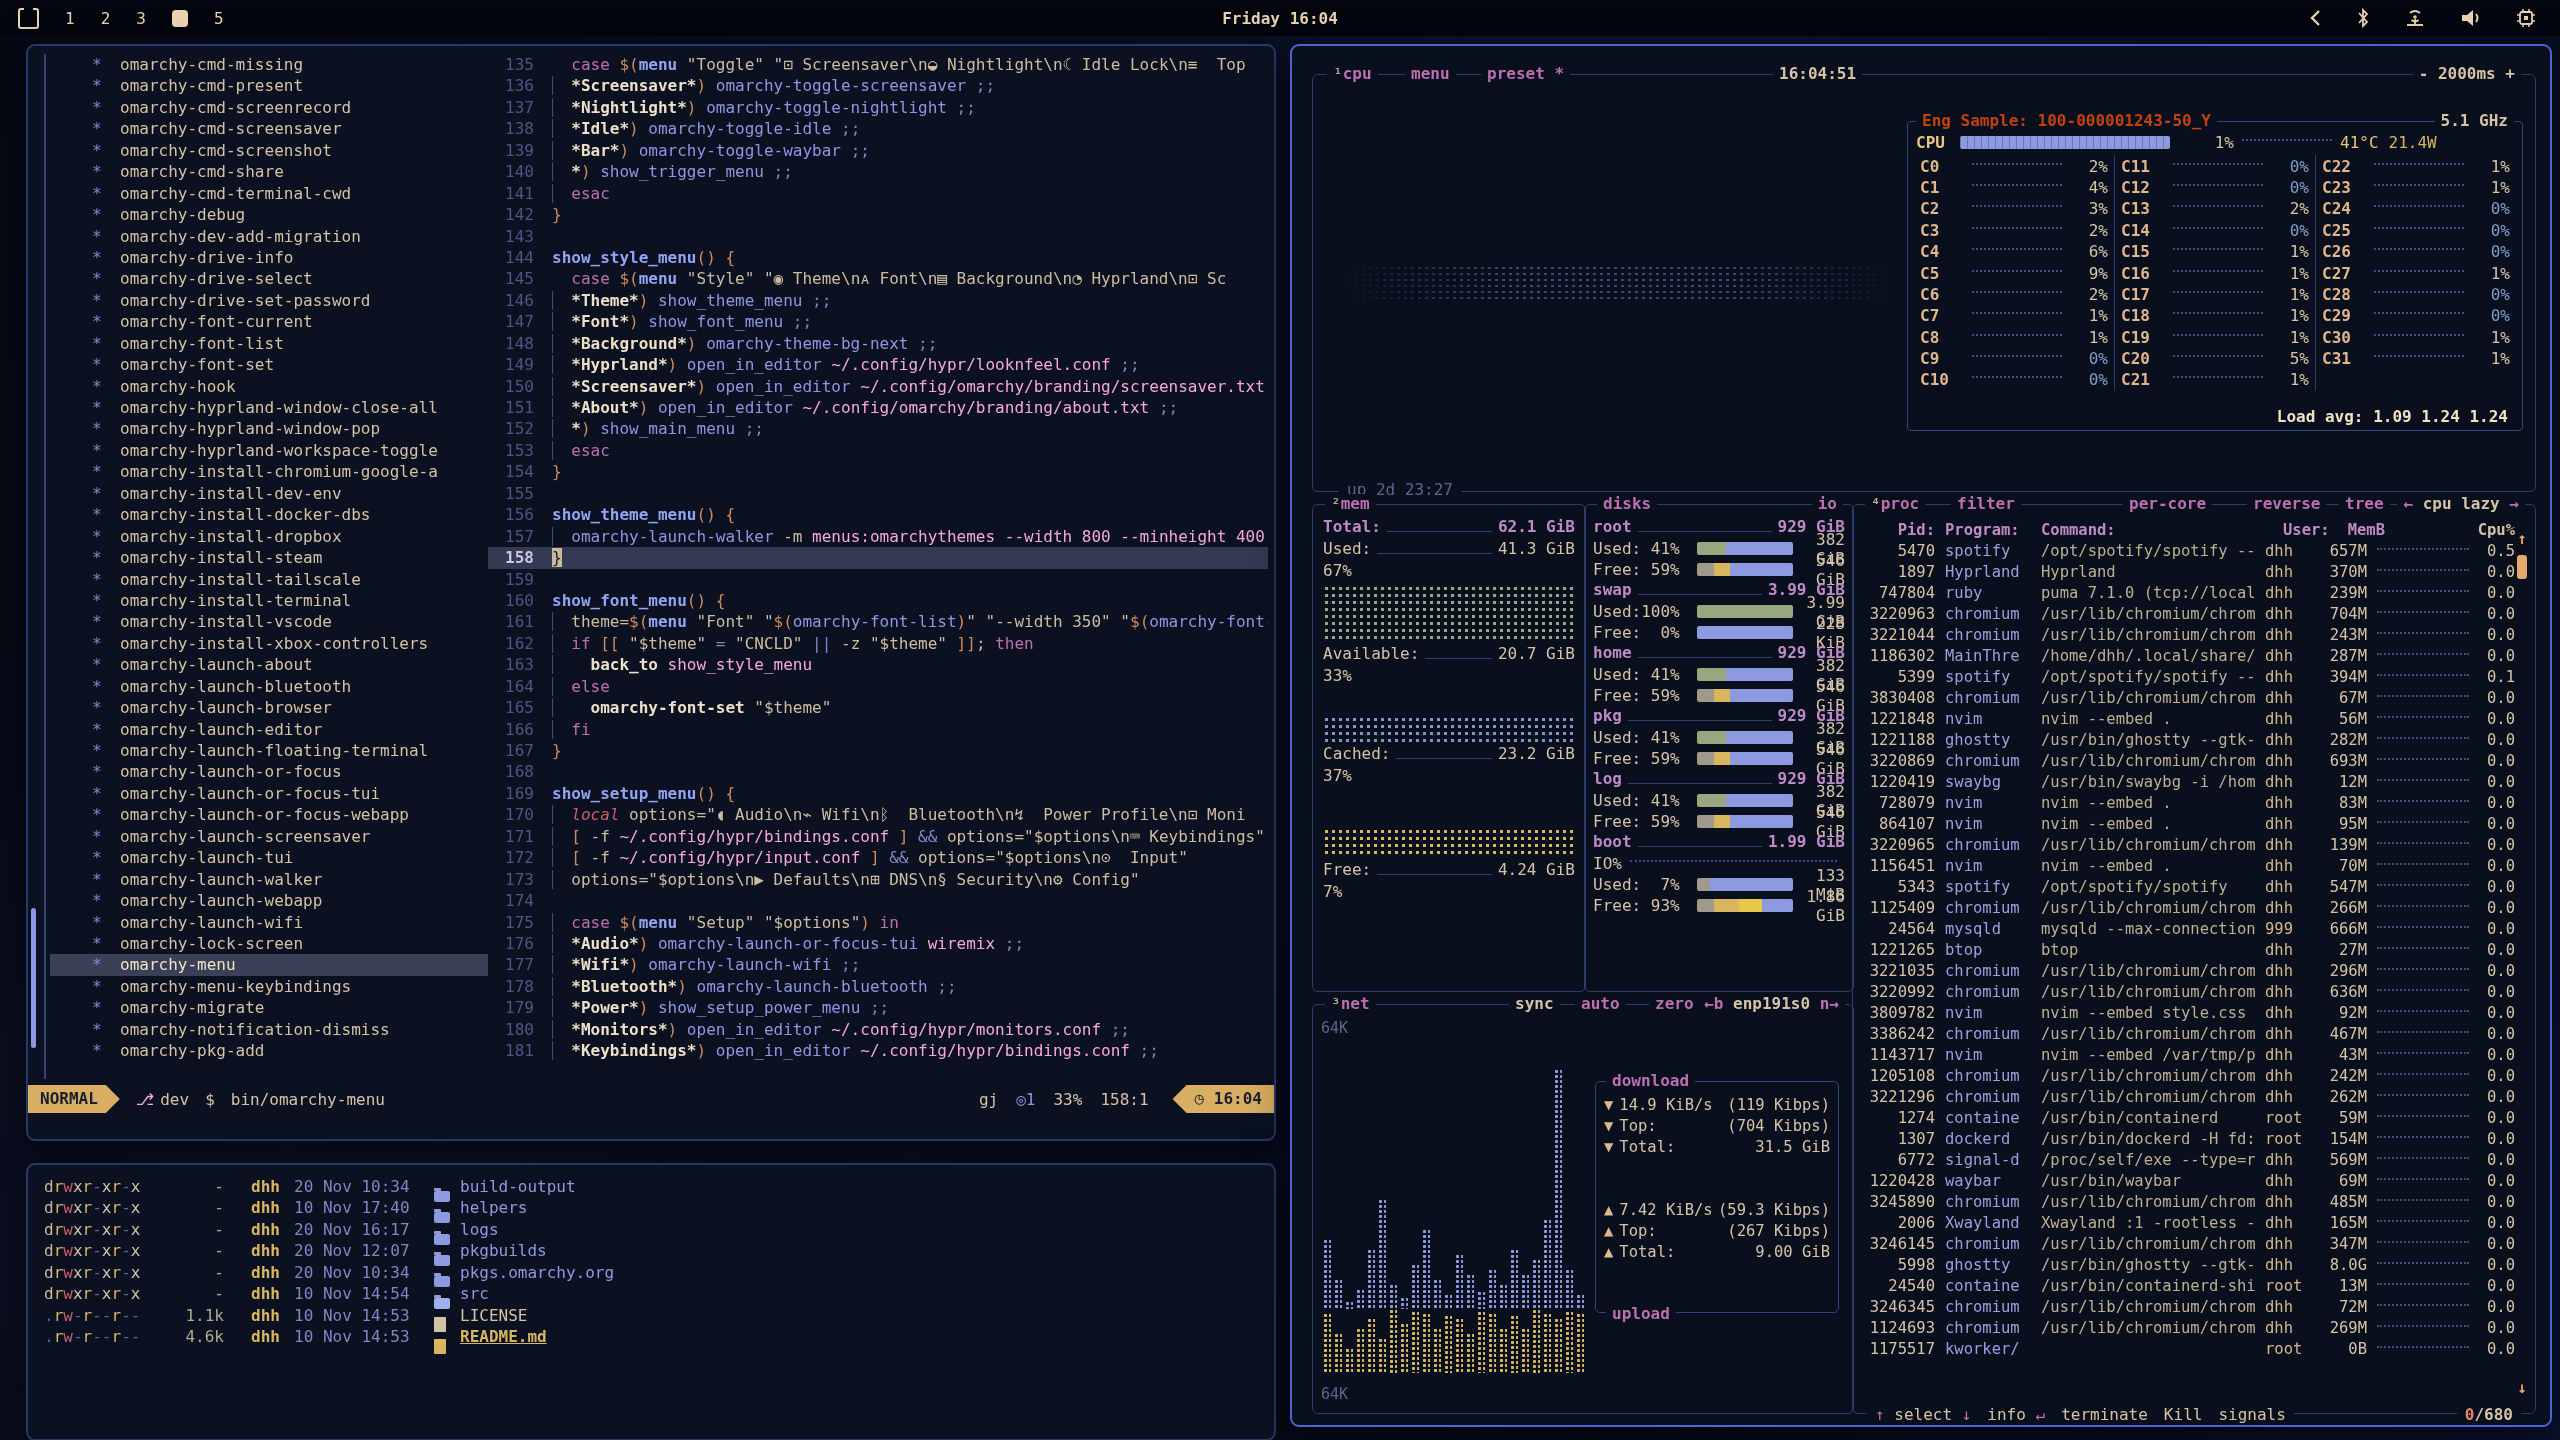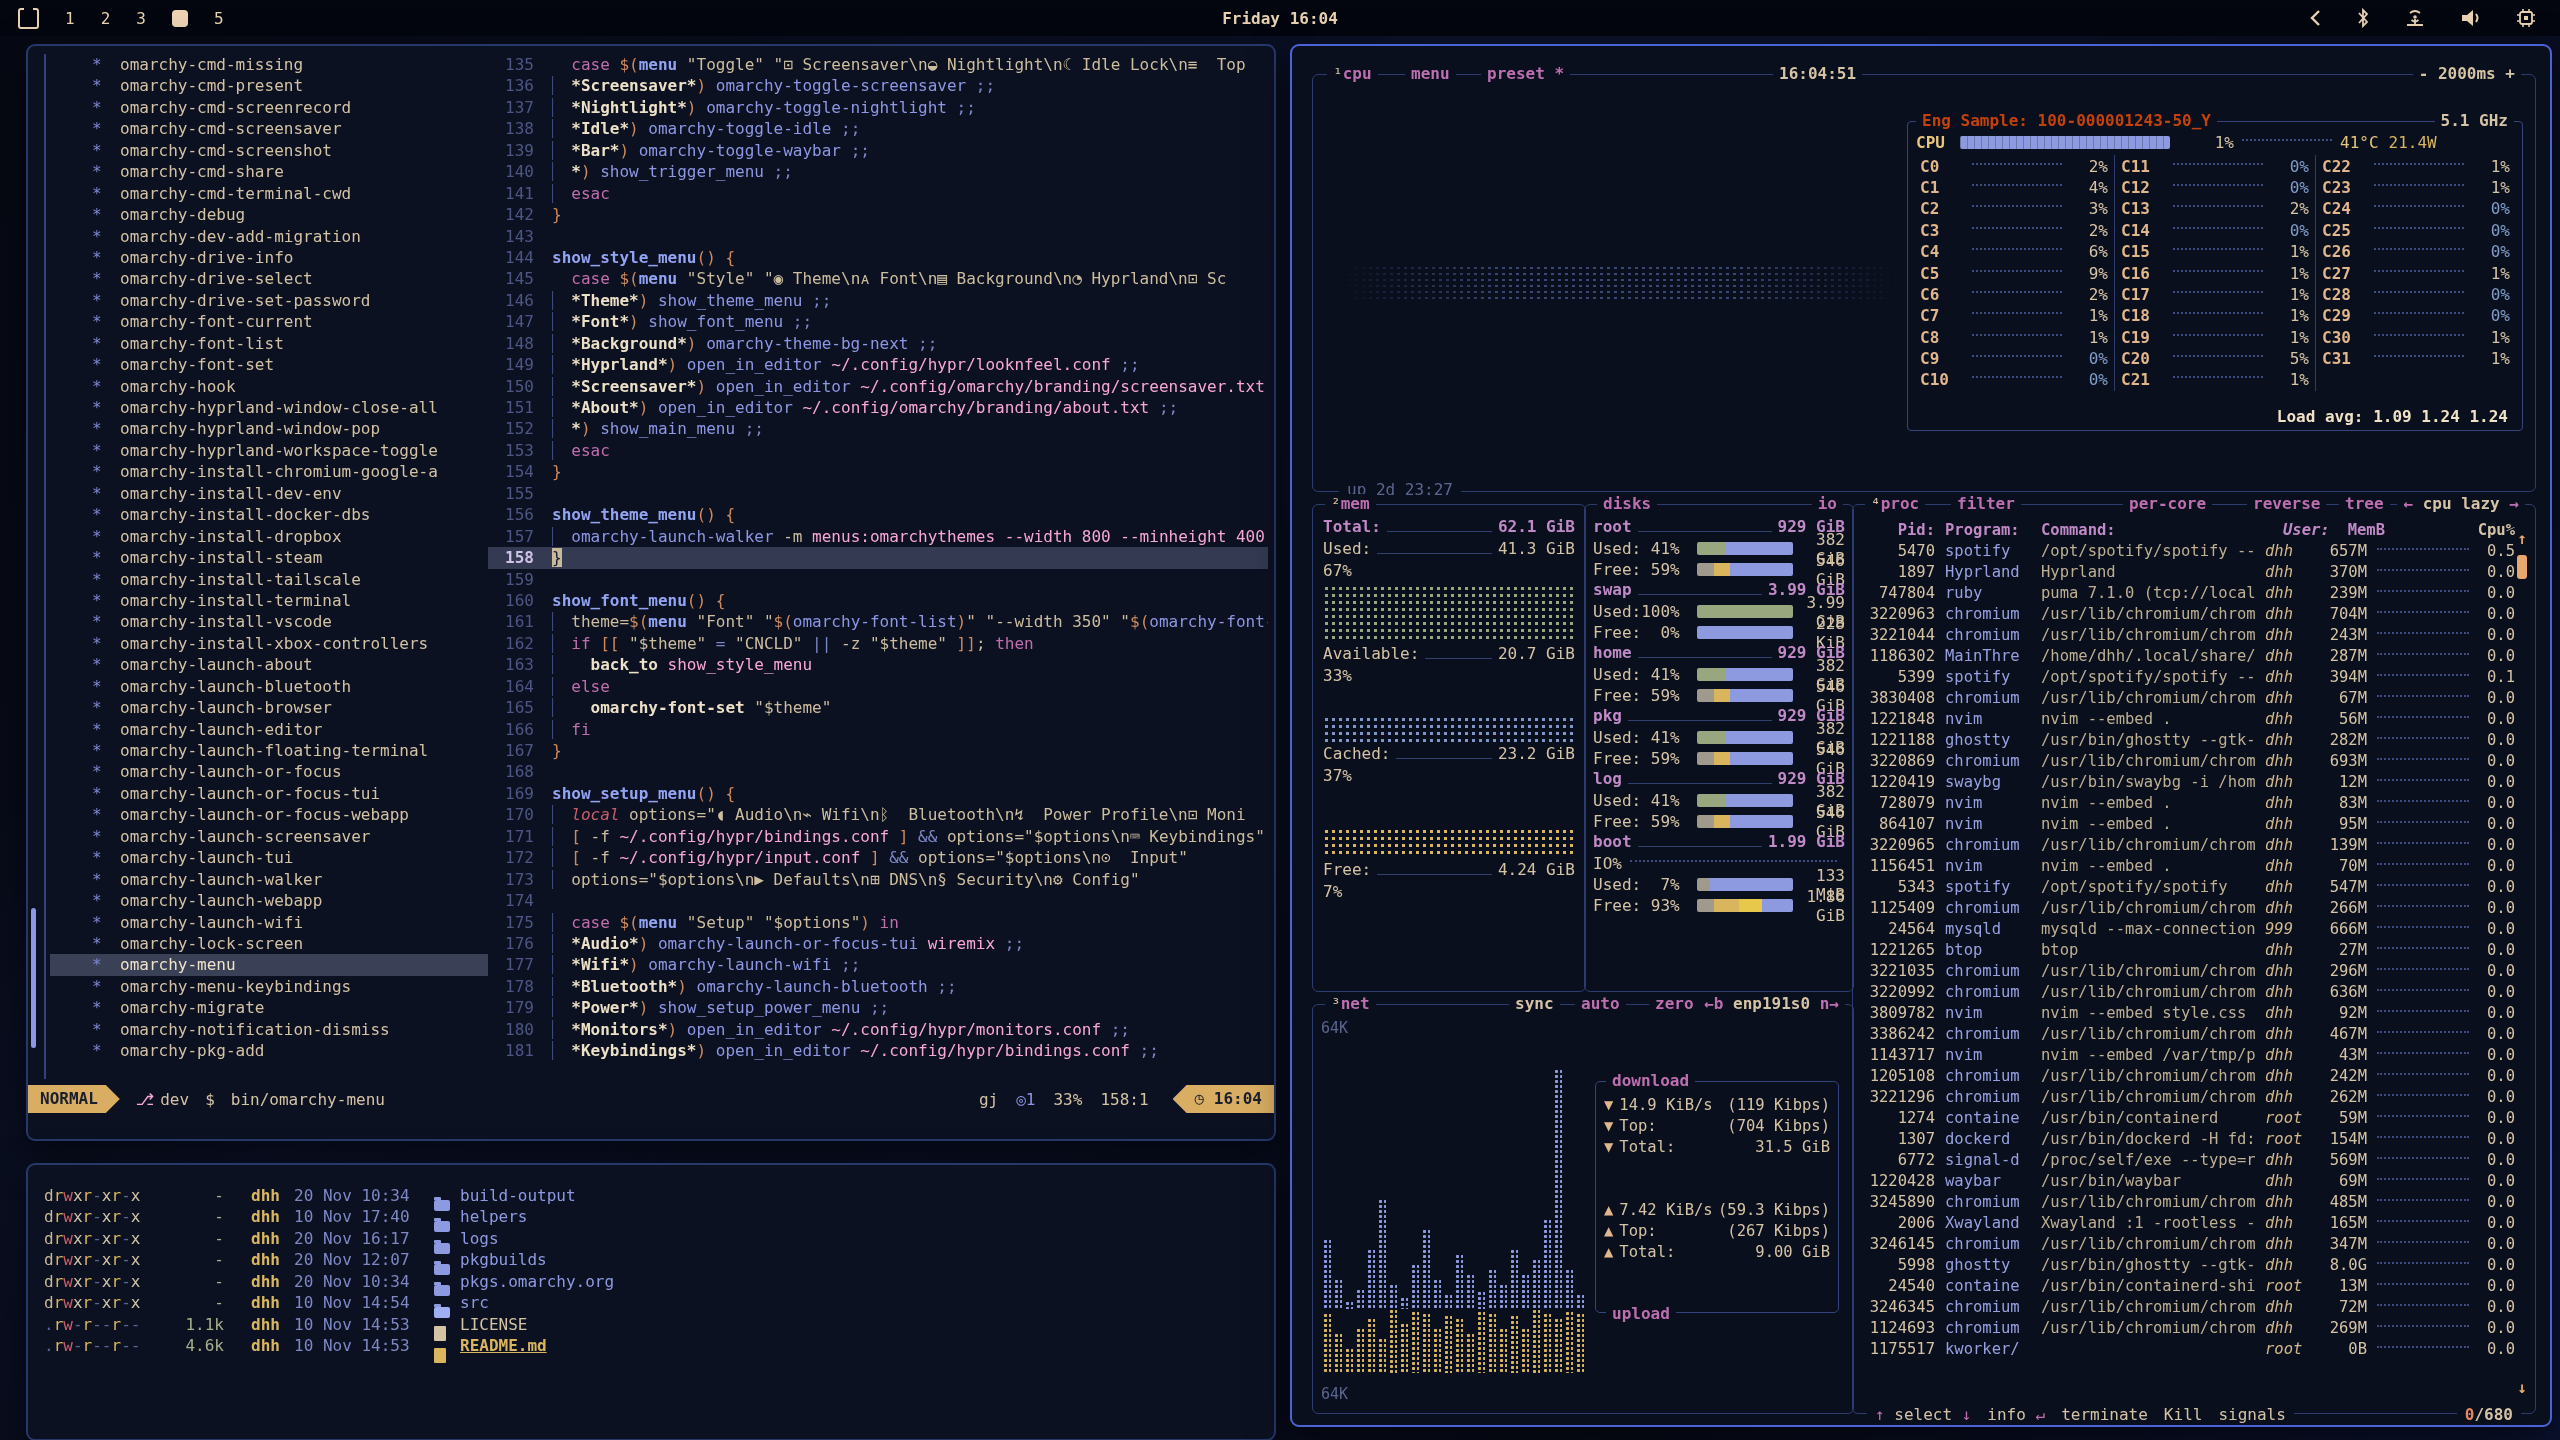--- a/index.html
+++ b/index.html
@@ -133,21 +133,21 @@
   .ul-title{position:absolute;bottom:-11px;left:10px;background:#0a0f1e;padding:0 6px;color:#bd6fb0;font-weight:bold;font-size:16px;}
   .dlrow{display:flex;font-size:15.5px;color:#d5c3a5;height:21px;align-items:center;padding:0 8px;white-space:pre;}
   .dlrow .arr{color:#e0b68a;margin-right:6px;}
   .dlrow .v2{margin-left:auto;}
   
   .prhead,.prrow{display:flex;align-items:center;height:21px;font-size:15.5px;white-space:pre;padding:0 6px 0 10px;}
   .prhead{color:#c08ac6;font-weight:bold;margin-top:14px;}
   .pr-pid{width:72px;text-align:right;flex:none;color:#d5c3a5;}
   .pr-prog{width:94px;flex:none;margin-left:10px;color:#97a1e0;overflow:hidden;}
   .pr-cmd{flex:1;color:#bdaf92;overflow:hidden;margin-left:2px;}
-  .pr-user{width:50px;flex:none;color:#d3b88c;font-style:italic;}
+  .pr-user{width:50px;flex:none;color:#d3b88c;}
   .pr-mem{width:52px;flex:none;text-align:right;color:#d5c3a5;}
   .pr-dots{width:92px;flex:none;border-bottom:2px dotted #3f4c82;margin:0 8px 5px 10px;height:1px;}
   .pr-cpu{width:38px;flex:none;text-align:right;color:#d5c3a5;}
   .prhead .pr-pid,.prhead .pr-prog,.prhead .pr-cmd,.prhead .pr-user,.prhead .pr-mem{color:#c08ac6;}
   .pr-gut{width:14px;flex:none;position:relative;height:21px;}
   .scrollthumb{position:absolute;right:8px;top:50px;width:10px;height:24px;background:#e8a86b;border-radius:3px;}
   .scrollarrow{position:absolute;right:8px;font-size:16px;color:#e8a86b;font-weight:bold;}
   .procfoot{position:absolute;left:0;right:0;bottom:-11px;display:flex;align-items:center;padding:0 14px;font-size:16px;color:#d5c3a5;}
   .procfoot span{background:#0a0f1e;padding:0 8px;white-space:pre;}
   .pf-count{margin-left:auto;font-weight:bold;}
@@ -332,21 +332,21 @@
           <span class="sl-dim"><span>◎</span><span>1</span></span>
           <span>33%</span>
           <span>158:1</span>
           <span class="sl-clock"><span>◷</span> <span>16:04</span></span>
         </span>
       </div>
     </div>
   </div>
 
   <div class="win" id="term">
-    <div style="padding-top:20px" id="termrows">
+    <div style="padding-top:11px" id="termrows">
         <div class="trow"><span class="t-perm"><span class="pc-d">d</span><span class="pc-r">r</span><span class="pc-w">w</span><span class="pc-x">x</span><span class="pc-r">r</span><span class="pc-o">-</span><span class="pc-x">x</span><span class="pc-r">r</span><span class="pc-o">-</span><span class="pc-x">x</span></span><span class="t-size">-</span><span class="t-user">dhh</span><span class="t-date">20 Nov 10:34</span><span class="t-icon"><i class="fold" style="position: absolute;"></i></span><span class="t-name ">build-output</span></div>
         <div class="trow"><span class="t-perm"><span class="pc-d">d</span><span class="pc-r">r</span><span class="pc-w">w</span><span class="pc-x">x</span><span class="pc-r">r</span><span class="pc-o">-</span><span class="pc-x">x</span><span class="pc-r">r</span><span class="pc-o">-</span><span class="pc-x">x</span></span><span class="t-size">-</span><span class="t-user">dhh</span><span class="t-date">10 Nov 17:40</span><span class="t-icon"><i class="fold" style="position: absolute;"></i></span><span class="t-name ">helpers</span></div>
         <div class="trow"><span class="t-perm"><span class="pc-d">d</span><span class="pc-r">r</span><span class="pc-w">w</span><span class="pc-x">x</span><span class="pc-r">r</span><span class="pc-o">-</span><span class="pc-x">x</span><span class="pc-r">r</span><span class="pc-o">-</span><span class="pc-x">x</span></span><span class="t-size">-</span><span class="t-user">dhh</span><span class="t-date">20 Nov 16:17</span><span class="t-icon"><i class="fold" style="position: absolute;"></i></span><span class="t-name ">logs</span></div>
         <div class="trow"><span class="t-perm"><span class="pc-d">d</span><span class="pc-r">r</span><span class="pc-w">w</span><span class="pc-x">x</span><span class="pc-r">r</span><span class="pc-o">-</span><span class="pc-x">x</span><span class="pc-r">r</span><span class="pc-o">-</span><span class="pc-x">x</span></span><span class="t-size">-</span><span class="t-user">dhh</span><span class="t-date">20 Nov 12:07</span><span class="t-icon"><i class="fold" style="position: absolute;"></i></span><span class="t-name ">pkgbuilds</span></div>
         <div class="trow"><span class="t-perm"><span class="pc-d">d</span><span class="pc-r">r</span><span class="pc-w">w</span><span class="pc-x">x</span><span class="pc-r">r</span><span class="pc-o">-</span><span class="pc-x">x</span><span class="pc-r">r</span><span class="pc-o">-</span><span class="pc-x">x</span></span><span class="t-size">-</span><span class="t-user">dhh</span><span class="t-date">20 Nov 10:34</span><span class="t-icon"><i class="fold" style="position: absolute;"></i></span><span class="t-name ">pkgs.omarchy.org</span></div>
         <div class="trow"><span class="t-perm"><span class="pc-d">d</span><span class="pc-r">r</span><span class="pc-w">w</span><span class="pc-x">x</span><span class="pc-r">r</span><span class="pc-o">-</span><span class="pc-x">x</span><span class="pc-r">r</span><span class="pc-o">-</span><span class="pc-x">x</span></span><span class="t-size">-</span><span class="t-user">dhh</span><span class="t-date">10 Nov 14:54</span><span class="t-icon"><i class="fold open" style="position: absolute;"></i></span><span class="t-name ">src</span></div>
         <div class="trow"><span class="t-perm"><span class="pc-o">.</span><span class="pc-r">r</span><span class="pc-w">w</span><span class="pc-o">-</span><span class="pc-r">r</span><span class="pc-o">-</span><span class="pc-o">-</span><span class="pc-r">r</span><span class="pc-o">-</span><span class="pc-o">-</span></span><span class="t-size">1.1k</span><span class="t-user">dhh</span><span class="t-date">10 Nov 14:53</span><span class="t-icon"><i class="page" style="position: absolute;"></i></span><span class="t-name plain">LICENSE</span></div>
         <div class="trow"><span class="t-perm"><span class="pc-o">.</span><span class="pc-r">r</span><span class="pc-w">w</span><span class="pc-o">-</span><span class="pc-r">r</span><span class="pc-o">-</span><span class="pc-o">-</span><span class="pc-r">r</span><span class="pc-o">-</span><span class="pc-o">-</span></span><span class="t-size">4.6k</span><span class="t-user">dhh</span><span class="t-date">10 Nov 14:53</span><span class="t-icon"><i class="page y" style="position: absolute;"></i></span><span class="t-name rme">README.md</span></div>
       </div>
   </div>

